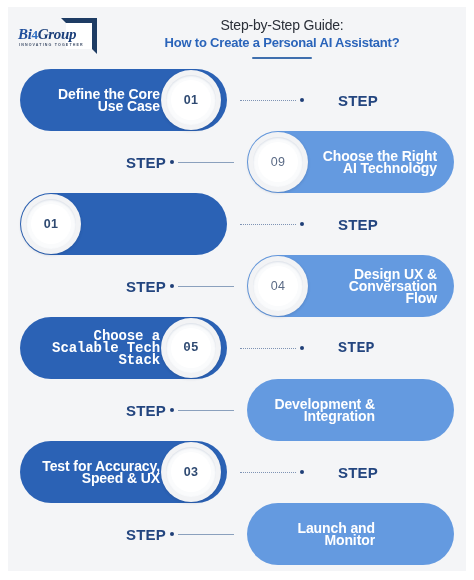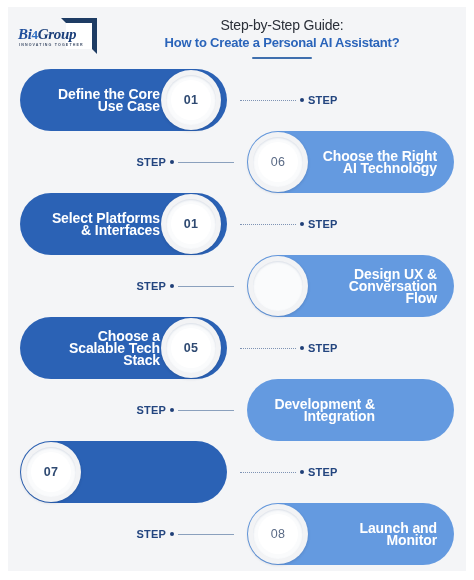--- a/index.html
+++ b/index.html
@@ -201,24 +201,25 @@
     border-top: 1px dotted #7e93b4;
   }
   .step.right .conn-line { border-top: 1px solid #8aa0bd; }
   .conn-dot {
     width: 4px; height: 4px;
     border-radius: 50%;
     background: #1f3f78;
     margin: 0 4px;
   }
   .conn-text {
-    font-size: 11px;
+    font-size: 15px;
     font-weight: bold;
     color: #23457f;
     letter-spacing: 0.2px;
+    margin-left: 30px;
   }
 </style>
 </head>
 <body>
 
 <div class="page">
   <div class="canvas">
 
     <div class="header">
 
@@ -257,62 +258,64 @@
             <span class="conn-text">STEP</span>
           </div>
         </div>
         <div class="step right" style="top: 66px;">
           <div class="card">
             <div class="card-label">Choose the Right AI Technology</div>
             <div class="badge">
               <div class="ring-outer"></div>
               <div class="ring-mid"></div>
               <div class="ring-inner">
-                <span class="num">06</span>
+                <span class="num">09</span>
               </div>
             </div>
           </div>
           <div class="connector">
             <span class="conn-line"></span>
             <span class="conn-dot"></span>
             <span class="conn-text">STEP</span>
           </div>
         </div>
         <div class="step left" style="top: 128px;">
           <div class="card">
-            <div class="card-label">Select Platforms &amp; Interfaces</div>
             <div class="badge">
               <div class="ring-outer"></div>
               <div class="ring-mid"></div>
               <div class="ring-inner">
                 <span class="num">01</span>
               </div>
             </div>
           </div>
           <div class="connector">
             <span class="conn-line"></span>
             <span class="conn-dot"></span>
             <span class="conn-text">STEP</span>
           </div>
         </div>
         <div class="step right" style="top: 190px;">
           <div class="card">
             <div class="card-label">Design UX &amp; Conversation Flow</div>
             <div class="badge">
               <div class="ring-outer"></div>
               <div class="ring-mid"></div>
-            </div>
-          </div>
-          <div class="connector">
-            <span class="conn-line"></span>
-            <span class="conn-dot"></span>
-            <span class="conn-text">STEP</span>
-          </div>
-        </div>
-        <div class="step left" style="top: 252px;">
+              <div class="ring-inner">
+                <span class="num">04</span>
+              </div>
+            </div>
+          </div>
+          <div class="connector">
+            <span class="conn-line"></span>
+            <span class="conn-dot"></span>
+            <span class="conn-text">STEP</span>
+          </div>
+        </div>
+        <div class="step left" style="top: 252px; font-family: Liberation Mono, monospace;">
           <div class="card">
             <div class="card-label">Choose a Scalable Tech Stack</div>
             <div class="badge">
               <div class="ring-outer"></div>
               <div class="ring-mid"></div>
               <div class="ring-inner">
                 <span class="num">05</span>
               </div>
             </div>
           </div>
@@ -327,44 +330,38 @@
             <div class="card-label">Development &amp; Integration</div>
           </div>
           <div class="connector">
             <span class="conn-line"></span>
             <span class="conn-dot"></span>
             <span class="conn-text">STEP</span>
           </div>
         </div>
         <div class="step left" style="top: 376px;">
           <div class="card">
-            <div class="badge">
-              <div class="ring-outer"></div>
-              <div class="ring-mid"></div>
-              <div class="ring-inner">
-                <span class="num">07</span>
+            <div class="card-label">Test for Accuracy, Speed &amp; UX</div>
+            <div class="badge">
+              <div class="ring-outer"></div>
+              <div class="ring-mid"></div>
+              <div class="ring-inner">
+                <span class="num">03</span>
               </div>
             </div>
           </div>
           <div class="connector">
             <span class="conn-line"></span>
             <span class="conn-dot"></span>
             <span class="conn-text">STEP</span>
           </div>
         </div>
         <div class="step right" style="top: 438px;">
           <div class="card">
             <div class="card-label">Launch and Monitor</div>
-            <div class="badge">
-              <div class="ring-outer"></div>
-              <div class="ring-mid"></div>
-              <div class="ring-inner">
-                <span class="num">08</span>
-              </div>
-            </div>
           </div>
           <div class="connector">
             <span class="conn-line"></span>
             <span class="conn-dot"></span>
             <span class="conn-text">STEP</span>
           </div>
         </div>
       </div>
 
   </div>

